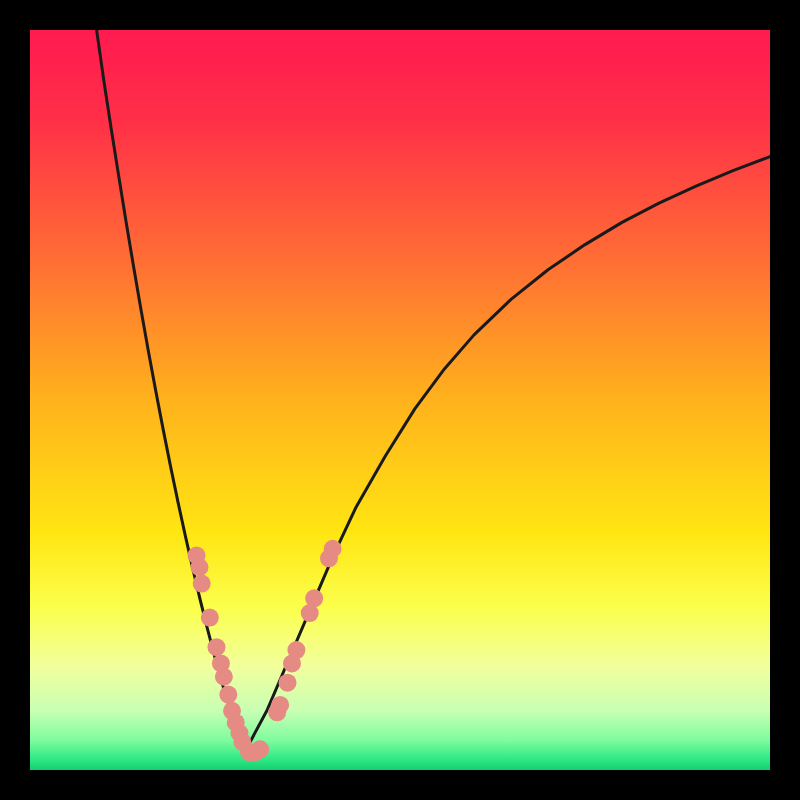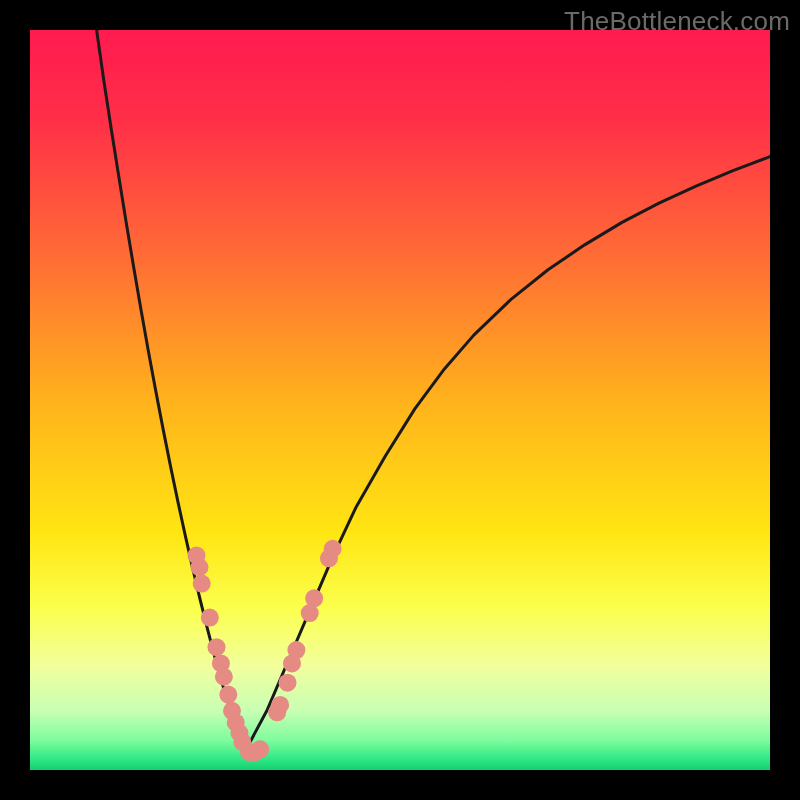--- a/index.html
+++ b/index.html
@@ -100,14 +100,13 @@
           <circle cx="257.52" cy="652.68" r="9" fill="#e58b84"></circle>
           <circle cx="261.96" cy="633.44" r="9" fill="#e58b84"></circle>
           <circle cx="266.40" cy="620.12" r="9" fill="#e58b84"></circle>
           <circle cx="279.72" cy="583.12" r="9" fill="#e58b84"></circle>
           <circle cx="284.16" cy="568.32" r="9" fill="#e58b84"></circle>
           <circle cx="298.96" cy="528.36" r="9" fill="#e58b84"></circle>
           <circle cx="302.66" cy="518.74" r="9" fill="#e58b84"></circle>
         </g>
     </svg>
   </div>
-  <div class="watermark">TheBottleneck.com</div>
 </div>
 
 </body></html>

